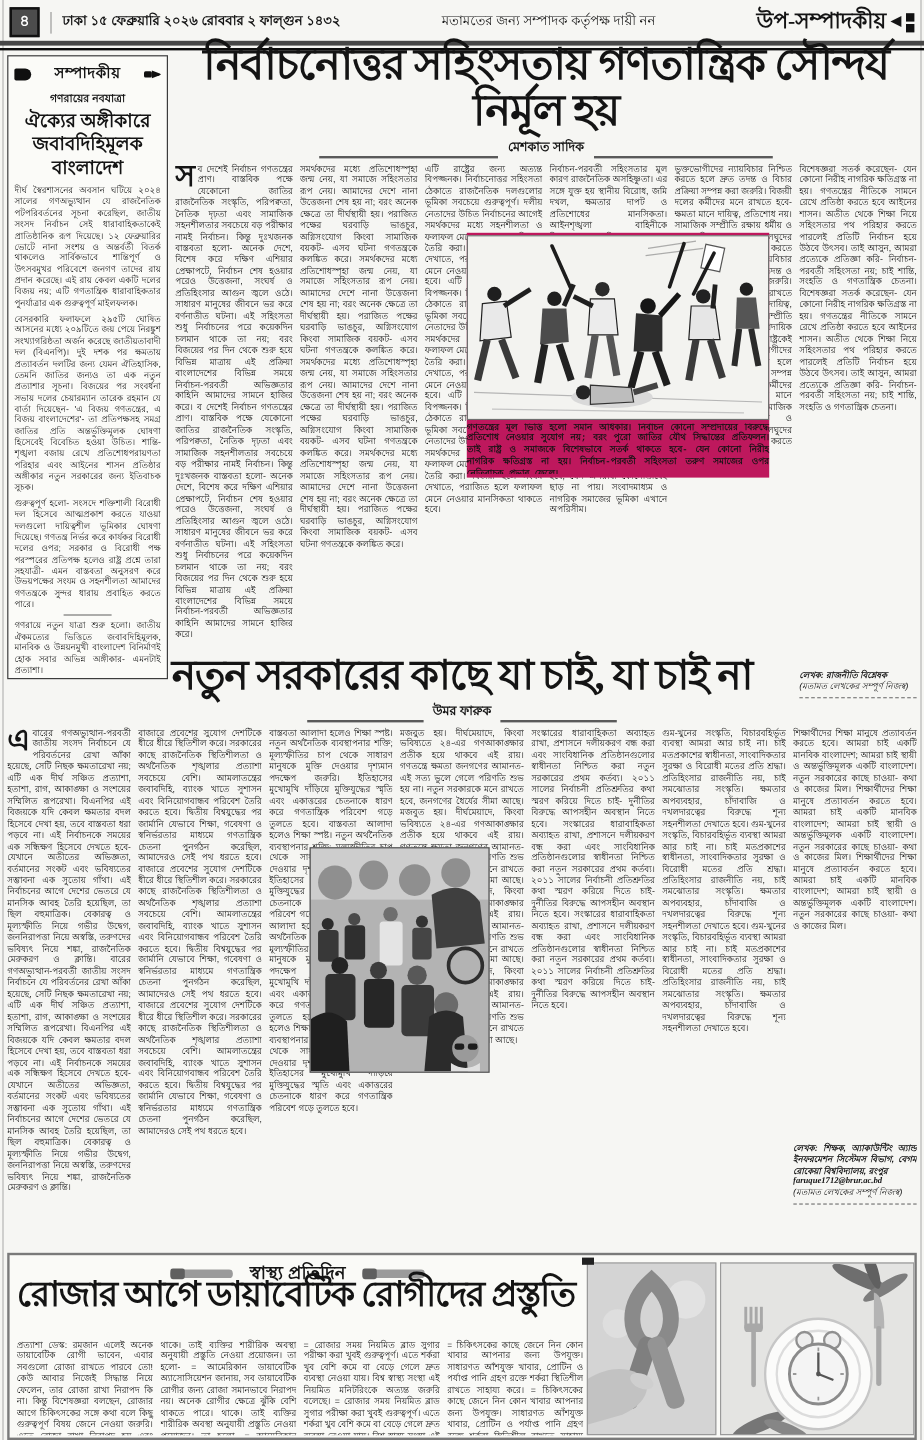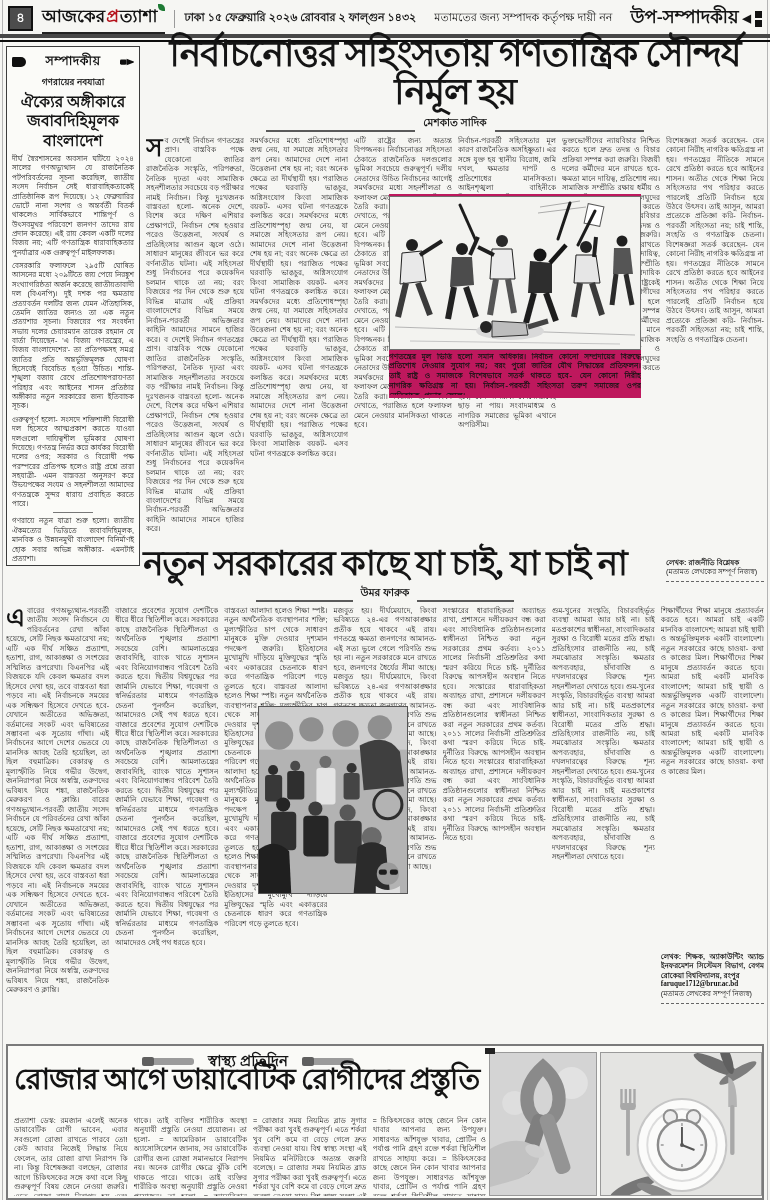--- a/index.html
+++ b/index.html
@@ -53,21 +53,21 @@
   .byline-row span{font-size:10.5px;font-weight:bold;white-space:nowrap;}
   .body-cols{position:relative;height:446px;display:flex;gap:6px;}
   .col{flex:1;font-size:7.3px;line-height:1.3;text-align:justify;overflow:hidden;}
   .col.flexcol{display:flex;flex-direction:column;gap:16px;}
   .dropcap{float:left;font-size:25px;line-height:.85;font-weight:bold;padding:1px 2px 0 0;
     font-family:"Liberation Serif",serif;}
   .img-block{position:absolute;left:243px;top:58px;width:252px;height:202px;background:#be185d;padding-top:2px;font-family:Liberation Mono, monospace;}
   .halftone{border:1px solid #6f6f6f;height:152px;overflow:hidden;background:#f3f3f0;}
   .halftone svg{display:block;width:100%;height:100%;}
   .under-img{font-size:7.4px;font-weight:bold;line-height:1.32;text-align:justify;margin-top:3px;overflow:hidden;height:42px;}
-  .credit{margin-top:auto;font-size:7.2px;font-weight:bold;
+  .credit{margin-top:auto;font-size:7.2px;font-weight:bold;font-style:italic;
     border-bottom:1px dashed #666;padding-bottom:4px;}
   .credit .note{font-weight:normal;display:block;}
   .credit .email{font-family:"Liberation Serif",serif;display:block;}
 
   
   .article2{position:absolute;top:546px;left:6px;width:758px;height:464px;}
   .a2-head{font-size:34px;font-weight:bold;text-align:center;line-height:1.05;
     font-family:"Liberation Serif","DejaVu Serif",serif;letter-spacing:-1px;}
   .a2-byline{margin:3px 250px 4px;}
   .a2-cols{position:relative;height:398px;display:flex;gap:6px;}
@@ -93,26 +93,20 @@
   .corner-mark{position:absolute;left:477px;top:2px;width:10px;height:6px;background:#222;z-index:3;}
 </style>
 </head>
 <body>
 
 <div class="edge l"></div>
 <div class="edge r"></div>
 
 <div class="header">
   <div class="pageno">৪</div>
-  <div class="masthead">
-    <span>আজকের</span>
-    <span class="m2">প্র</span>
-    <span class="m2b">ত্যাশা</span>
-    <span class="leaf"></span>
-  </div>
   <div class="vsep"></div>
   <div class="dateline">ঢাকা ১৫ ফেব্রুয়ারি ২০২৬ রোববার ২ ফাল্গুন ১৪৩২</div>
   <div class="disclaimer">মতামতের জন্য সম্পাদক কর্তৃপক্ষ দায়ী নন</div>
   <div class="section-title">
     <span>উপ-সম্পাদকীয়</span>
     <span class="sec-arrow">◀</span>
     <span class="sec-bars">
         <i></i>
         <i></i>
       </span>

